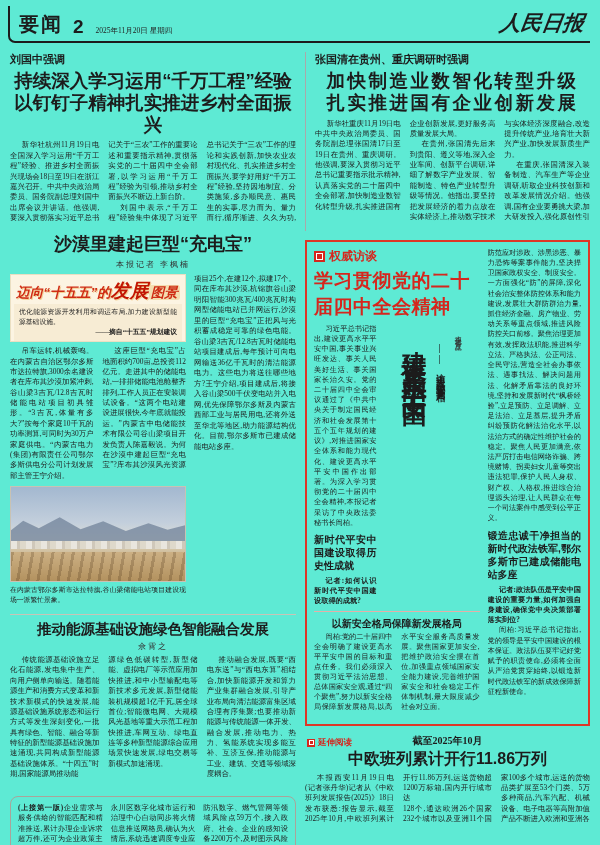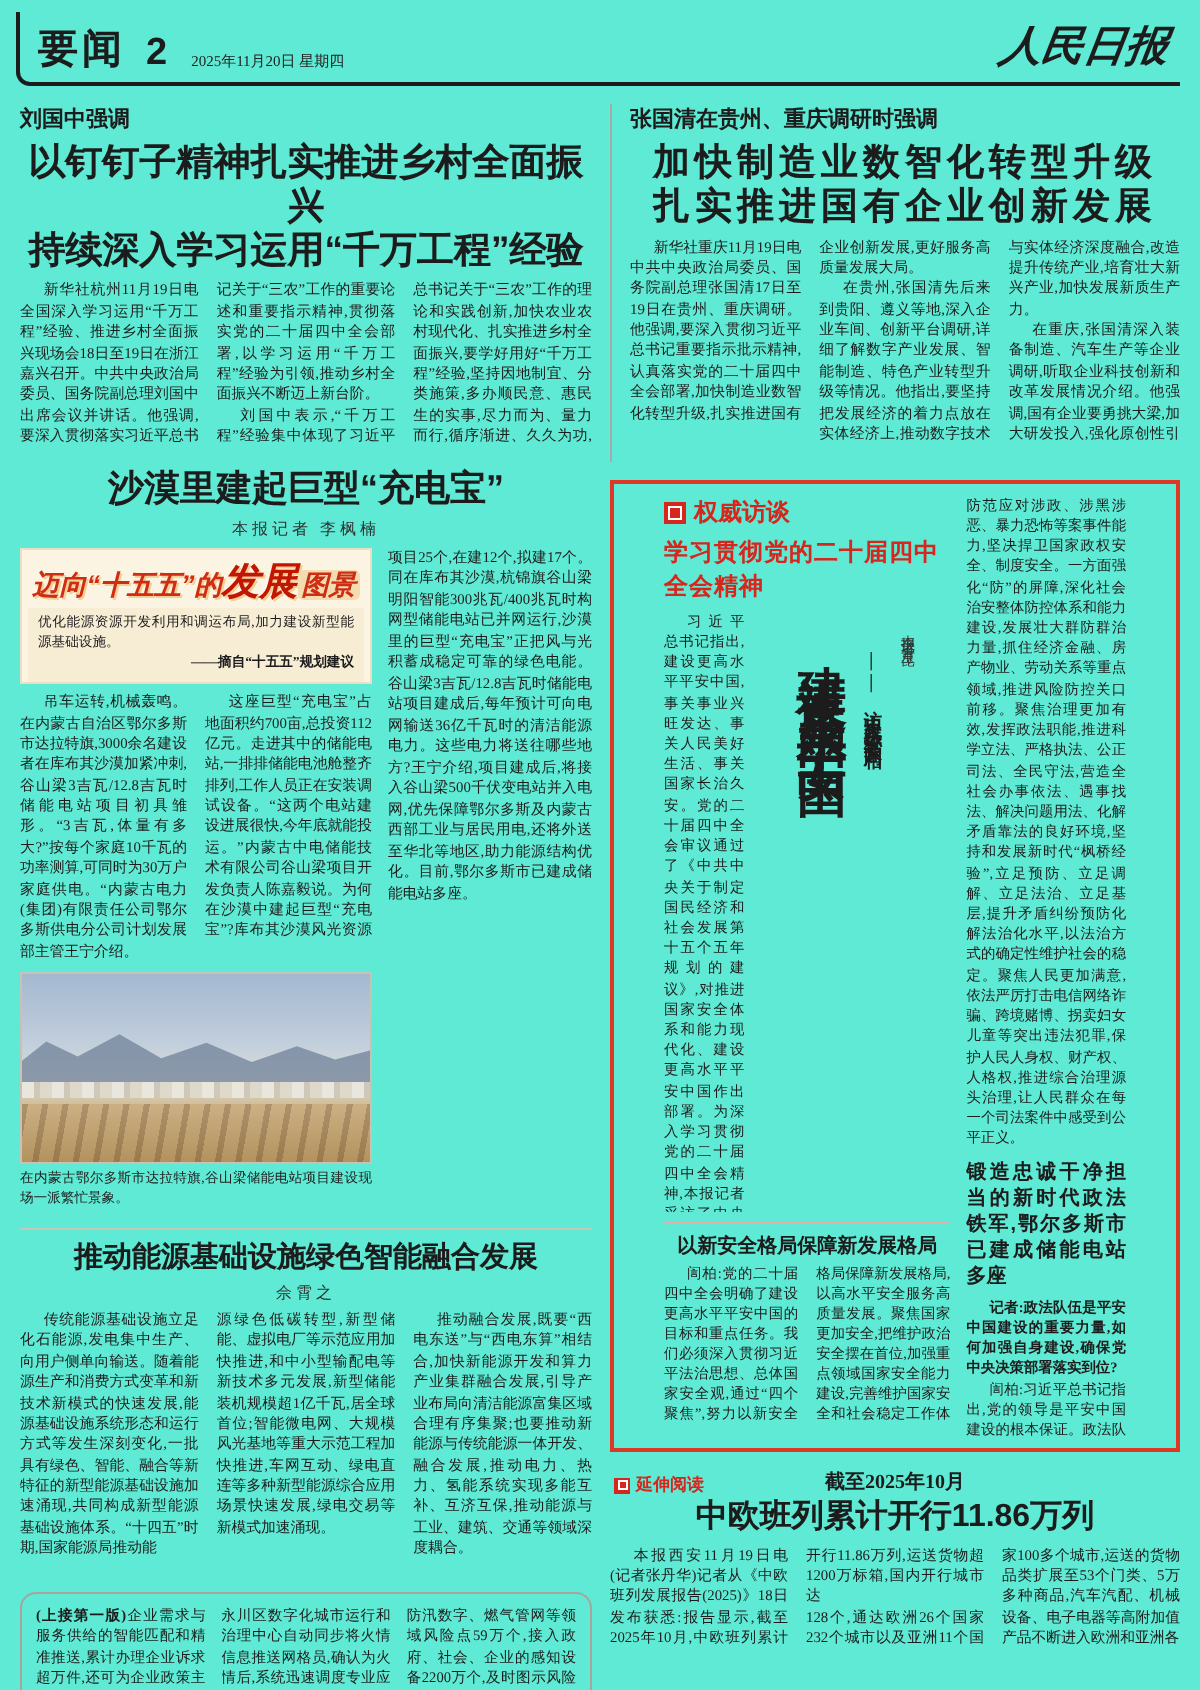--- a/index.html
+++ b/index.html
@@ -52,29 +52,29 @@
   .caption{font-size:6.8px;line-height:1.45;text-align:justify;margin-top:3px;color:#222;}
   
   .energy{margin-top:9px;border-top:1px solid #c9c4b6;padding-top:6px;}
   .hl-15{font-size:14.5px;}
   .energy-cols{height:132px;margin-top:3px;}
   
   .sanji{margin-top:9px;border:1px solid #a9a49a;border-radius:8px;padding:6px 7px;height:120px;overflow:hidden;display:flex;gap:8px;}
   .sj-col{flex:1;font-size:7.3px;line-height:1.42;text-align:justify;overflow:hidden;}
   .continued{font-weight:700;}
   
-  .redbox{border:2px solid #dd3726;margin-top:9px;padding:6px 25px;height:486px;overflow:hidden;box-sizing:border-box;}
+  .redbox{border:2px solid #dd3726;margin-top:9px;padding:6px 7px;height:486px;overflow:hidden;box-sizing:border-box;}
   .rb-flex{display:flex;gap:8px;height:100%;}
   .rb-left{flex:0 0 62%;display:flex;flex-direction:column;min-width:0;}
   .rb-right{flex:1;font-size:7.2px;line-height:1.42;text-align:justify;overflow:hidden;}
   .rb-badge-row{display:flex;align-items:center;gap:4px;}
   .rb-icon{width:11px;height:11px;background:#d6261d;position:relative;flex:0 0 11px;}
   .rb-icon::after{content:"";position:absolute;inset:2px;border:1px solid #fff;}
   .rb-badge{color:#d6261d;font-weight:900;font-size:12px;font-family:"Liberation Sans","DejaVu Sans",sans-serif;}
-  .rb-series{color:#d6261d;font-weight:900;font-size:12px;font-family:"Liberation Sans","DejaVu Sans",sans-serif;margin:3px 0 4px;letter-spacing:.5px;}
+  .rb-series{color:#d6261d;font-weight:900;font-size:19px;font-family:"Liberation Sans","DejaVu Sans",sans-serif;margin:3px 0 4px;letter-spacing:.5px;}
   .rb-mid{display:flex;gap:7px;height:318px;overflow:hidden;}
   .rb-col1{flex:1;font-size:7.2px;line-height:1.42;text-align:justify;overflow:hidden;}
   .rb-sub{font-weight:900;font-size:10px;font-family:"Liberation Sans","DejaVu Sans",sans-serif;line-height:1.3;margin:5px 0 4px;text-indent:0;}
   .q{font-weight:700;}
   .rb-vert{flex:0 0 96px;display:flex;justify-content:center;gap:6px;padding-top:6px;}
   .v-title{writing-mode:vertical-rl;font-family:"Liberation Sans","DejaVu Sans",sans-serif;
     font-weight:900;font-size:25px;letter-spacing:6px;line-height:1.1;}
   .v-sub{writing-mode:vertical-rl;font-size:9px;font-weight:700;letter-spacing:2px;margin-top:14px;}
   .v-byline{writing-mode:vertical-rl;font-size:7px;color:#333;letter-spacing:1px;}
   .rb-bottom{margin-top:5px;border-top:1px solid #e4b0a8;padding-top:3px;}
@@ -99,22 +99,22 @@
     <span class="hdr-date">2025年11月20日 星期四</span>
     <span class="masthead">人民日报</span>
   </div>
 
   <div class="cols">
 
     <div class="col-left">
 
       <div>
         <div class="kicker">刘国中强调</div>
+        <div class="headline hl-19">持续深入学习运用“千万工程”经验</div>
         <div class="headline hl-19">以钉钉子精神扎实推进乡村全面振兴</div>
-        <div class="headline hl-19">持续深入学习运用“千万工程”经验</div>
         <div class="bodycols c3" style="height:84px;margin-top:5px;">
           <p class="t">新华社杭州11月19日电  全国深入学习运用“千万工程”经验、推进乡村全面振兴现场会18日至19日在浙江嘉兴召开。中共中央政治局委员、国务院副总理刘国中出席会议并讲话。他强调,要深入贯彻落实习近平总书记关于“三农”工作的重要论述和重要指示精神,贯彻落实党的二十届四中全会部署,以学习运用“千万工程”经验为引领,推动乡村全面振兴不断迈上新台阶。</p>
           <p class="t">刘国中表示,“千万工程”经验集中体现了习近平总书记关于“三农”工作的理论和实践创新,加快农业农村现代化、扎实推进乡村全面振兴,要学好用好“千万工程”经验,坚持因地制宜、分类施策,多办顺民意、惠民生的实事,尽力而为、量力而行,循序渐进、久久为功,把好事实事办到农民群众心坎上,形成更多具有辨识度的标志性成果。</p>
 
         </div>
       </div>
 
       <div class="desert">
         <div class="headline" style="font-size:18px;">沙漠里建起巨型“充电宝”</div>
         <div class="byline">本报记者 李枫楠</div>

